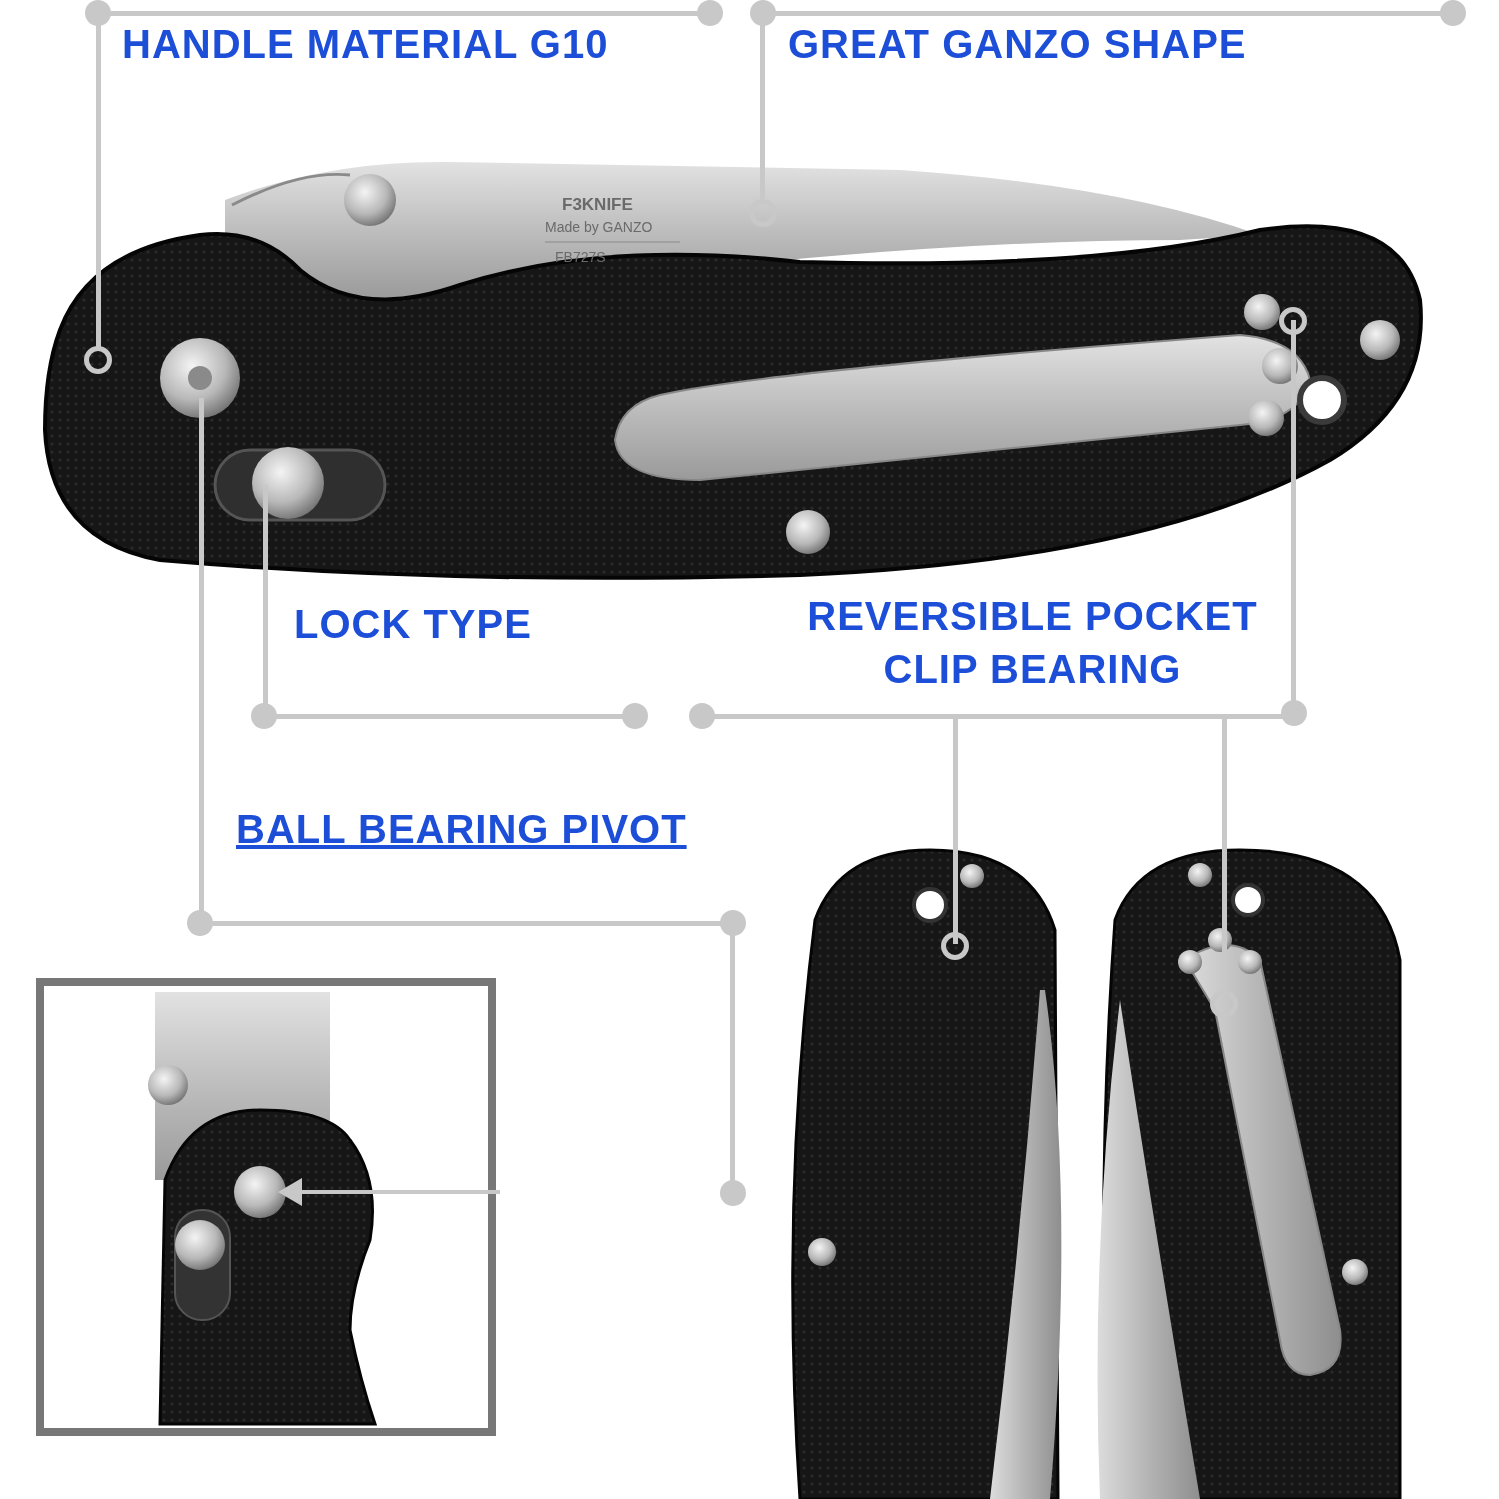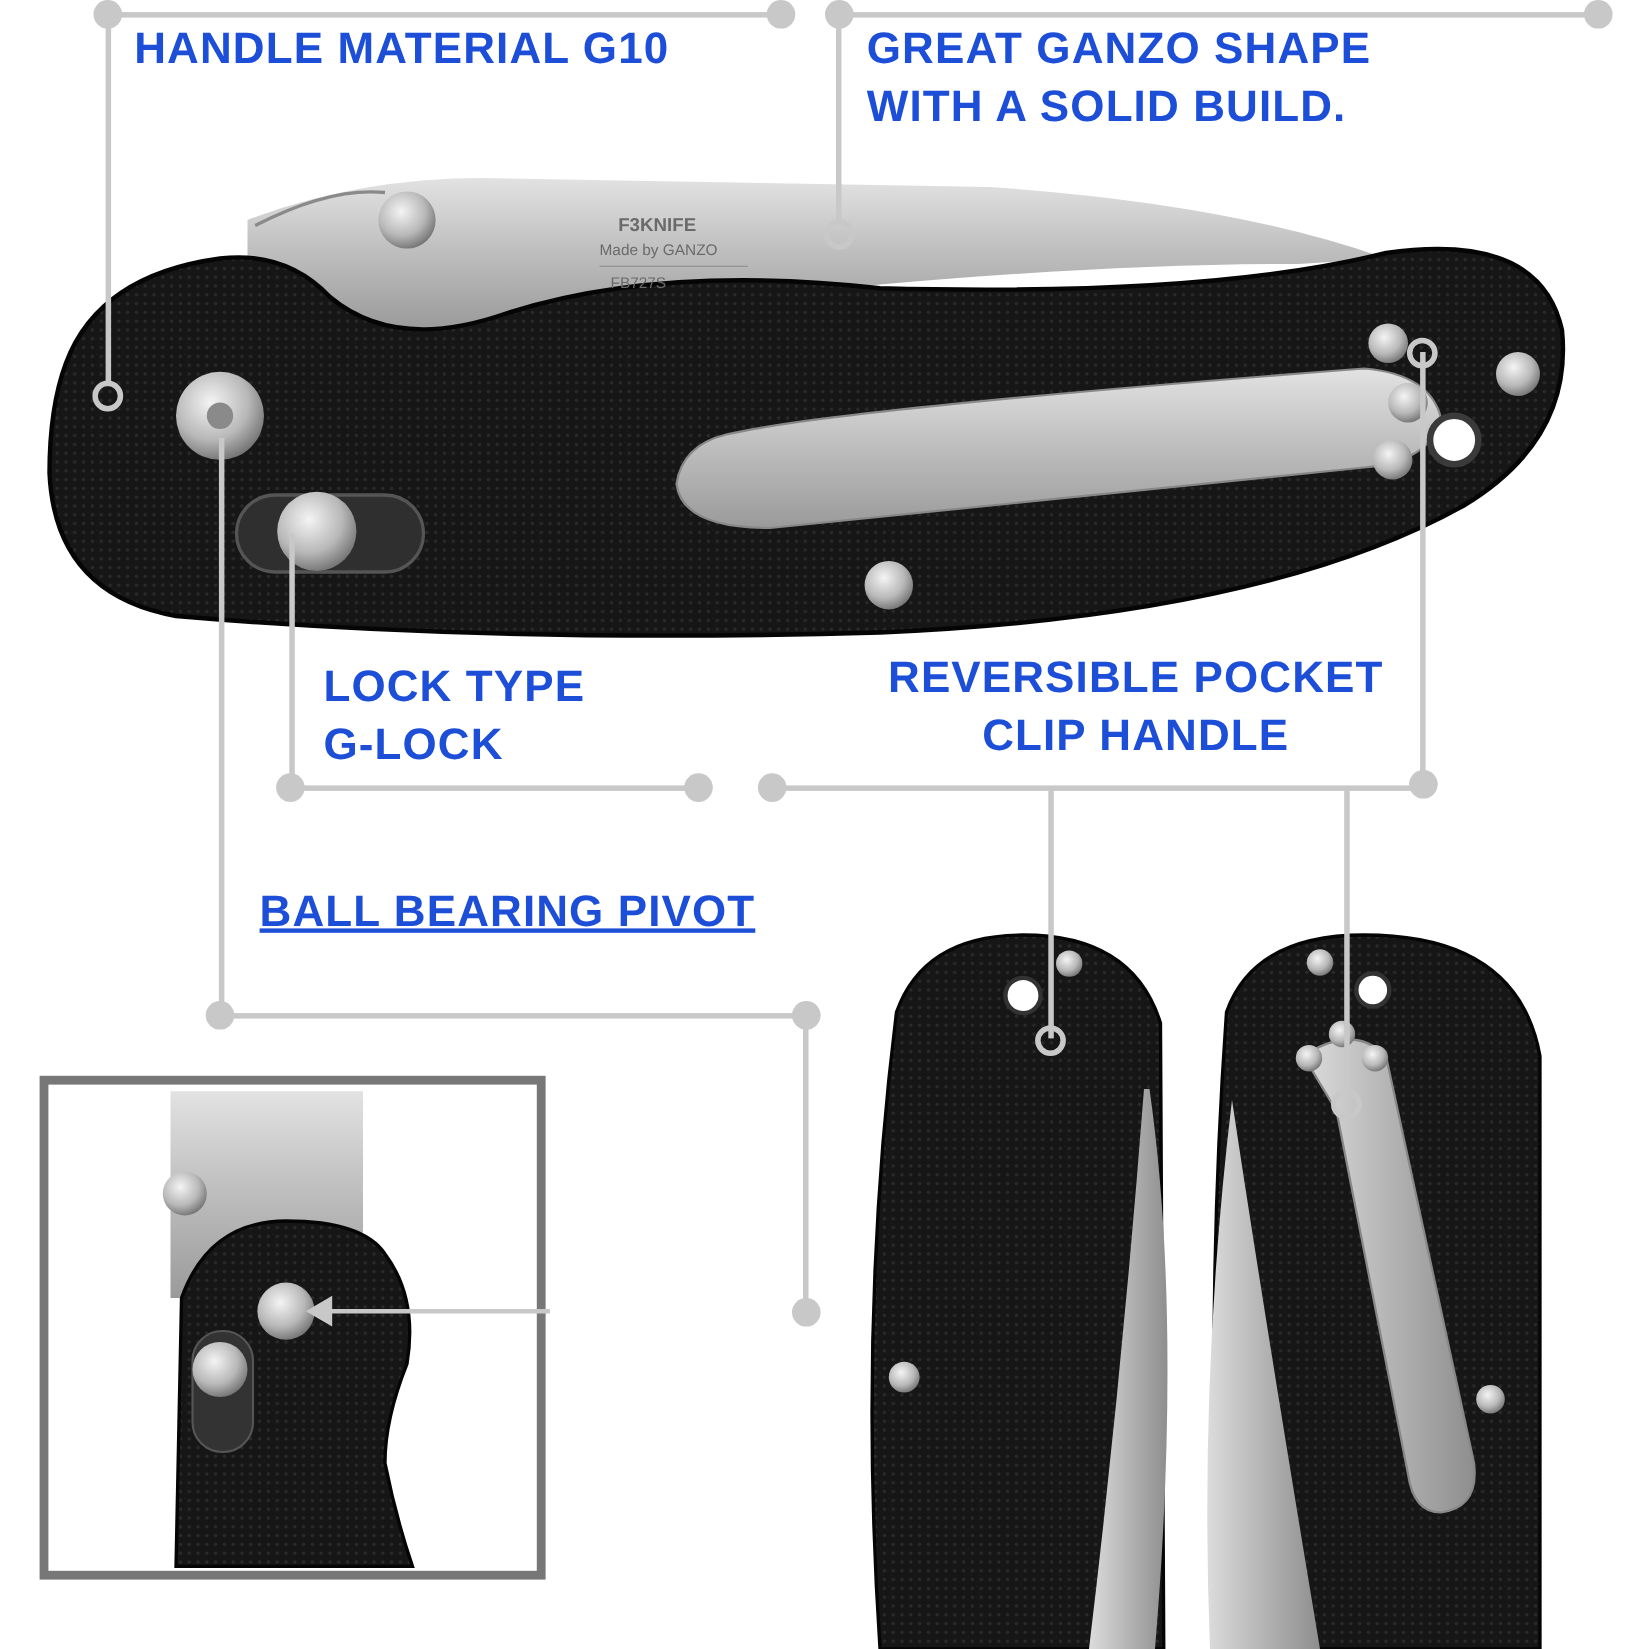--- a/index.html
+++ b/index.html
@@ -108,44 +108,42 @@
   <div>HANDLE MATERIAL G10</div>
 </div>
 
 <div class="line" style="left:762px;top:11px;width:690px;height:5px;"></div>
 <div class="dot" style="left:750px;top:0px;"></div>
 <div class="dot" style="left:1440px;top:0px;"></div>
 <div class="line" style="left:760px;top:11px;width:5px;height:190px;"></div>
 <div class="ring" style="left:749px;top:199px;"></div>
 <div class="label" style="left:788px;top:18px;">
   <div>GREAT GANZO SHAPE</div>
-  <div>WITH A SOLID BUILD.</div>
 </div>
 
 <div class="line" style="left:263px;top:485px;width:5px;height:232px;"></div>
 <div class="line" style="left:263px;top:714px;width:372px;height:5px;"></div>
 <div class="dot" style="left:251px;top:703px;"></div>
 <div class="dot" style="left:622px;top:703px;"></div>
 <div class="label" style="left:294px;top:598px;">
   <div>LOCK TYPE</div>
-  <div>G-LOCK</div>
 </div>
 
 <div class="line" style="left:702px;top:714px;width:592px;height:5px;"></div>
 <div class="dot" style="left:689px;top:703px;"></div>
 <div class="dot" style="left:1281px;top:700px;"></div>
 <div class="line" style="left:1291px;top:320px;width:5px;height:395px;"></div>
 <div class="ring" style="left:1279px;top:307px;"></div>
 <div class="line" style="left:953px;top:716px;width:5px;height:228px;"></div>
 <div class="ring" style="left:941px;top:932px;"></div>
 <div class="line" style="left:1222px;top:716px;width:5px;height:278px;"></div>
 <div class="ring" style="left:1210px;top:990px;"></div>
 <div class="label" style="left:790px;top:590px;text-align:center;width:485px;">
   <div>REVERSIBLE POCKET</div>
-  <div>CLIP HANDLE</div>
+  <div>CLIP BEARING</div>
 </div>
 
 <div class="line" style="left:199px;top:398px;width:5px;height:525px;"></div>
 <div class="line" style="left:199px;top:921px;width:535px;height:5px;"></div>
 <div class="dot" style="left:187px;top:910px;"></div>
 <div class="dot" style="left:720px;top:910px;"></div>
 <div class="line" style="left:730px;top:923px;width:5px;height:270px;"></div>
 <div class="dot" style="left:720px;top:1180px;"></div>
 <div class="label" style="left:236px;top:803px;text-decoration:underline;">
   <div>BALL BEARING PIVOT</div>

